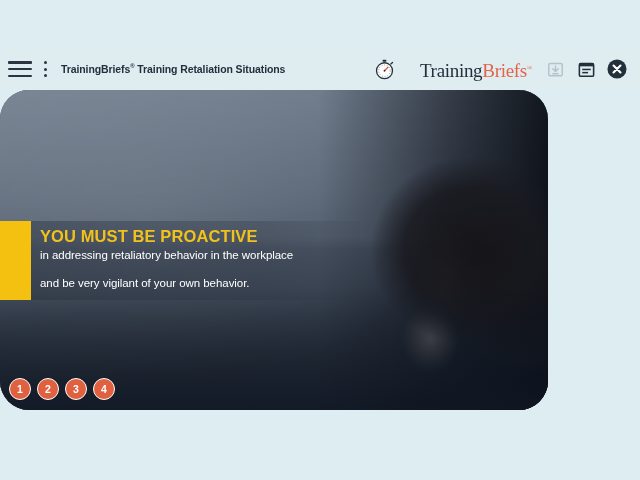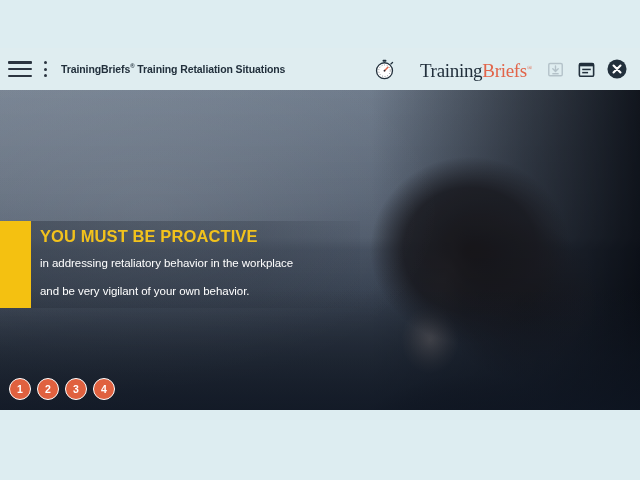--- a/index.html
+++ b/index.html
@@ -139,24 +139,25 @@
     justify-content: center;
     cursor: pointer;
   }
   .hicon.disabled { opacity: 0.32; cursor: default; }
 
   
   .stage {
     position: absolute;
     left: 0;
     top: 90px;
-    width: 640px;
+    width: 548px;
     height: 320px;
     overflow: hidden;
     background: #232c38;
+    border-radius: 29px;
   }
 
   
   .photo {
     position: absolute;
     inset: 0;
     background:
       
       radial-gradient(ellipse 128px 120px at 470px 160px, rgba(28,26,30,0.96) 0%, rgba(32,32,38,0.85) 52%, rgba(40,44,54,0.0) 78%),
       radial-gradient(ellipse 96px 96px at 520px 210px, rgba(26,26,32,0.9) 0%, rgba(30,32,40,0.5) 60%, rgba(36,40,50,0) 82%),
@@ -213,21 +214,21 @@
   }
   .caption-head {
     font-size: 16.5px;
     font-weight: bold;
     color: #f2c21c;
     letter-spacing: 0.1px;
     line-height: 1.1;
     white-space: nowrap;
   }
   .caption-text {
-    margin-top: 11px;
+    margin-top: 3px;
     font-size: 11.5px;
     color: #ffffff;
     line-height: 1.38;
     letter-spacing: -0.05px;
   }
 
   
   .pager {
     position: absolute;
     left: 9px;

